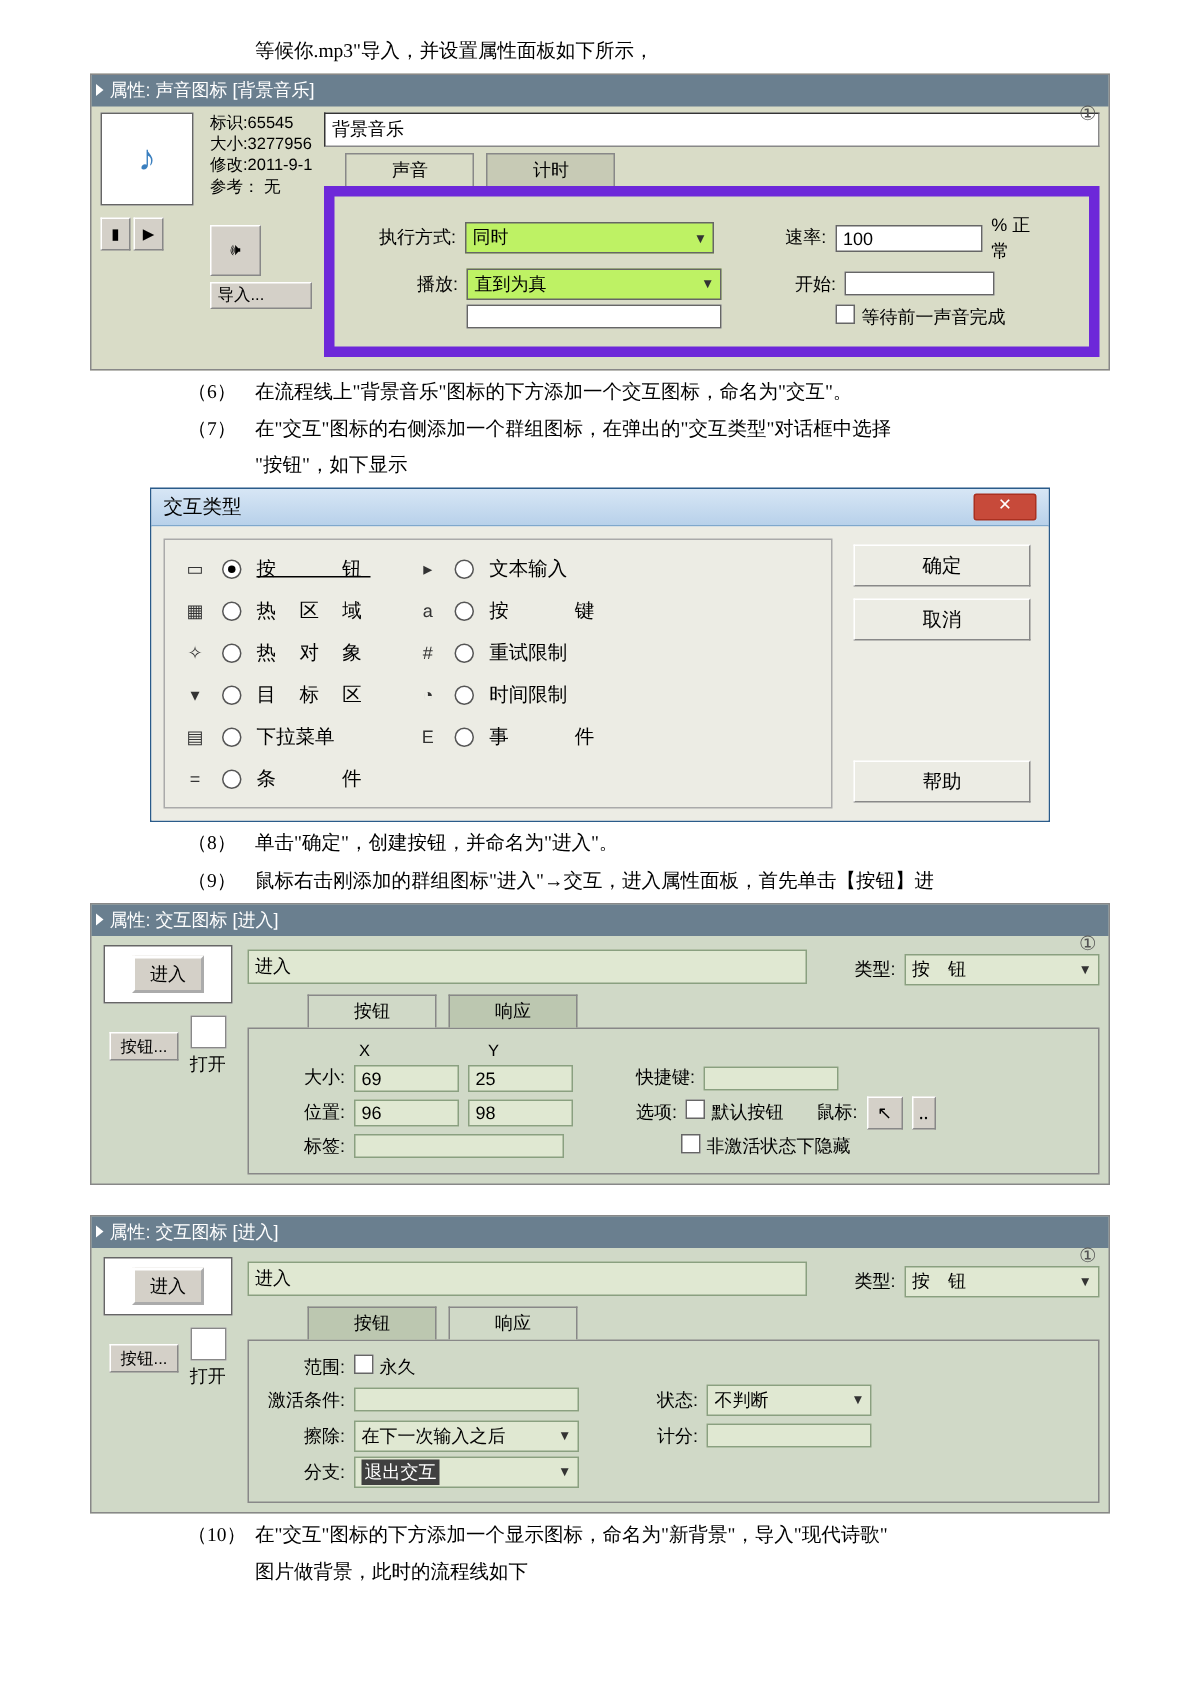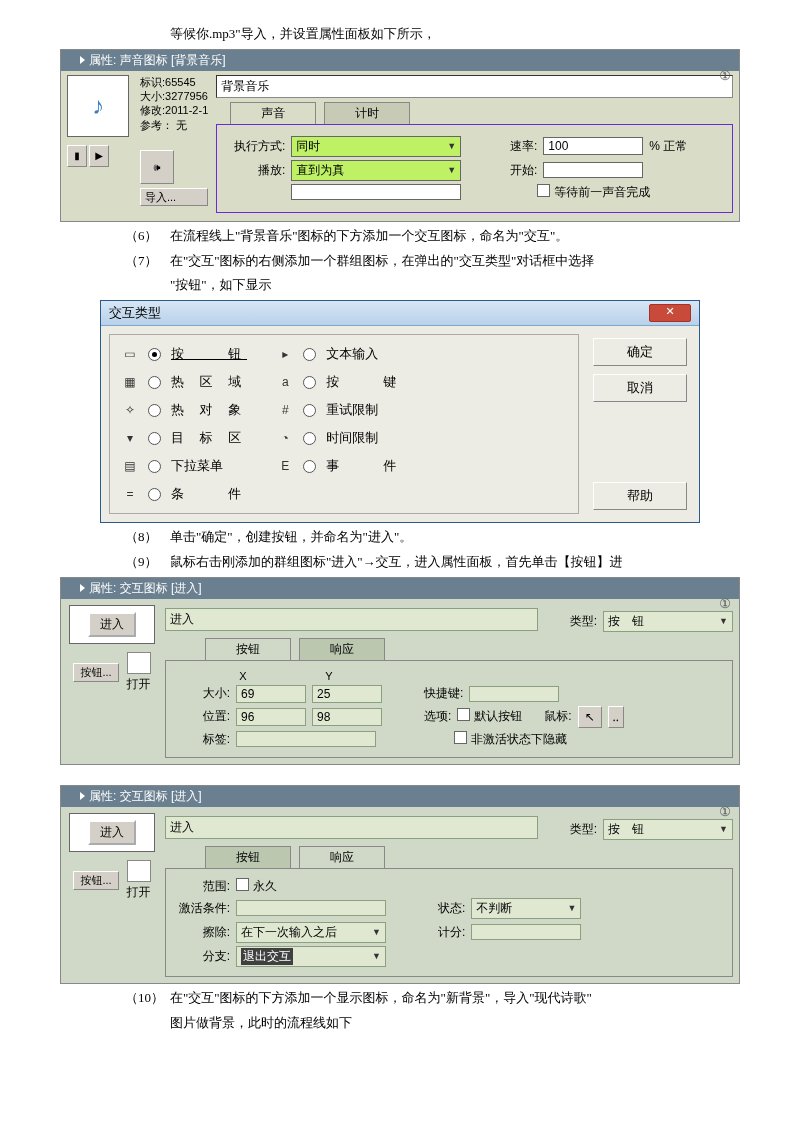--- a/index.html
+++ b/index.html
@@ -2,58 +2,58 @@
 <html><head>
 <meta charset="utf-8">
 <style>
   body{margin:0;background:#fff;font-family:"SimSun","宋体",serif;font-size:13px;color:#000;width:800px}
   .page{padding:20px 40px 20px 40px}
   .body-text{margin:4px 0 4px 130px;line-height:1.6}
   .step{margin:4px 0 4px 85px;line-height:1.6}
   .step-num{display:inline-block;width:45px}
   .step-cont{margin-left:130px;line-height:1.6}
   .panel{background:#d9dcc7;border:1px solid #888;margin:4px 20px 4px 20px;font-family:"Microsoft YaHei","SimSun",sans-serif;font-size:12px;position:relative}
-  .panel-hdr{background:#6a7f8f;color:#fff;padding:2px 19px;font-size:12px;display:flex;align-items:center;gap:4px}
+  .panel-hdr{background:#6a7f8f;color:#fff;padding:2px 3px;font-size:12px;display:flex;align-items:center;gap:4px}
   .tri{width:0;height:0;border-left:5px solid #fff;border-top:4px solid transparent;border-bottom:4px solid transparent}
   .help{position:absolute;right:8px;top:18px;font-size:13px;color:#555}
   .p1-body{display:flex;padding:4px 6px 8px 6px;gap:8px}
   .p1-left{width:65px}
   .thumb{background:#fff;border:1px solid #666;width:60px;height:60px;display:flex;align-items:center;justify-content:center;font-size:24px;color:#3a7fbf}
   .p1-info div{font-size:11px;line-height:1.3;white-space:nowrap}
   .p1-ctrl{margin-top:8px;display:flex;gap:2px}
   .tinybtn{background:#d4d0c8;border:1px solid #888;border-top-color:#fff;border-left-color:#fff;width:18px;height:20px;display:flex;align-items:center;justify-content:center;font-size:10px}
   .sqbtn{background:#d4d0c8;border:1px solid #888;border-top-color:#fff;border-left-color:#fff;width:32px;height:32px;display:flex;align-items:center;justify-content:center;font-size:15px}
   .importbtn{background:#d4d0c8;border:1px solid #888;border-top-color:#fff;border-left-color:#fff;padding:1px 4px;font-size:11px;margin-top:4px}
   .p1-right{flex:1}
   .name-field{background:#fff;border:1px inset #888;padding:2px 4px;margin-bottom:4px}
   .tabs{display:flex;margin-left:14px}
   .tab{border:1px solid #888;border-bottom:none;background:#c7cab5;padding:2px 30px;margin-right:8px;font-size:12px}
   .tab.active{background:#d9dcc7}
-  .tabbody{border:1px solid #6d28d9;padding:8px 14px}
+  .tabbody{border:7px solid #6d28d9;padding:8px 28px}
   .row{display:flex;align-items:center;gap:6px;margin:3px 0}
   .lbl{width:54px;text-align:right;font-size:12px}
   .drop{background:#bef264;border:1px solid #666;padding:1px 4px;display:flex;align-items:center;justify-content:space-between;font-size:12px}
   .dd-arrow{font-size:9px;color:#333}
   .txtin{background:#fff;border:1px solid #666;padding:1px 4px;font-size:12px}
   .chk{display:flex;align-items:flex-start;gap:4px;font-size:12px}
   .chkbox{width:11px;height:11px;border:1px solid #666;background:#fff}
 
   .dialog{border:1px solid #2a5b8a;margin:4px 60px 4px 60px;font-family:"SimSun",sans-serif;font-size:13px}
   .dlg-title{background:linear-gradient(#d7e6f5,#b8d1ea);border-bottom:1px solid #7fa8cc;padding:3px 8px;display:flex;justify-content:space-between;align-items:center}
   .dlg-close{background:#c74a3a;color:#fff;width:40px;height:16px;text-align:center;font-size:11px;border:1px solid #aa3020;border-radius:2px}
   .dlg-body{background:#ecece4;padding:8px;display:flex;gap:10px}
   .opt-cols{flex:1;border:1px solid #aaa;background:#ecece4;padding:10px 12px;display:flex;gap:30px}
   .opt-col{display:flex;flex-direction:column;gap:10px}
   .opt-row{display:flex;align-items:center;gap:10px}
   .opt-ico{width:16px;text-align:center;font-size:12px;color:#333}
   .radio{width:11px;height:11px;border:1px solid #555;border-radius:50%;background:#fff;display:flex;align-items:center;justify-content:center}
   .radio.on::after{content:"";width:5px;height:5px;background:#000;border-radius:50%}
   .opt-lbl{letter-spacing:6px;min-width:72px}
   .dlg-btns{display:flex;flex-direction:column;gap:8px;padding:4px 4px}
-  .winbtn{background:#ecece4;border:1px solid #888;border-top-color:#fff;border-left-color:#fff;width:84px;padding:4px 4px;text-align:center;font-size:13px}
+  .winbtn{background:#ecece4;border:1px solid #888;border-top-color:#fff;border-left-color:#fff;width:84px;padding:4px 16px;text-align:center;font-size:13px}
 
   .panel2{background:#d0d9c7;border:1px solid #888;margin:4px 20px 4px 20px;font-family:"Microsoft YaHei","SimSun",sans-serif;font-size:12px;position:relative}
   .p2-body{display:flex;padding:6px;gap:8px}
   .p2-left{width:90px;display:flex;flex-direction:column;gap:8px;align-items:center}
   .p2-preview{background:#fff;border:1px solid #666;width:84px;padding:6px 0;display:flex;flex-direction:column;align-items:center;gap:8px}
   .prevbtn{background:#d4d0c8;border:2px outset #fff;padding:2px 10px;font-size:12px}
   .p2-sub{display:flex;align-items:center;gap:8px}
   .smbtn{background:#d4d0c8;border:1px solid #888;border-top-color:#fff;border-left-color:#fff;padding:1px 6px;font-size:11px}
   .openblk{display:flex;flex-direction:column;align-items:center;gap:2px}
   .openico{border:1px solid #888;background:#fff;width:22px;height:20px}
@@ -82,21 +82,21 @@
       <div class="p1-left">
         <div class="thumb">♪</div>
         <div class="p1-ctrl">
           <div class="tinybtn">▮</div>
           <div class="tinybtn">▶</div>
         </div>
       </div>
       <div class="p1-info">
         <div>标识:65545</div>
         <div>大小:3277956</div>
-        <div>修改:2011-2-1</div>
+        <div>修改:2011-9-1</div>
         <div>参考：  无</div>
         <div style="margin-top:18px;display:flex;gap:6px">
           <div class="sqbtn">🕪</div>
         </div>
         <div class="importbtn">导入...</div>
       </div>
       <div class="p1-right">
         <div class="name-field">背景音乐</div>
         <div class="tabs">
           <div class="tab active">声音</div>

